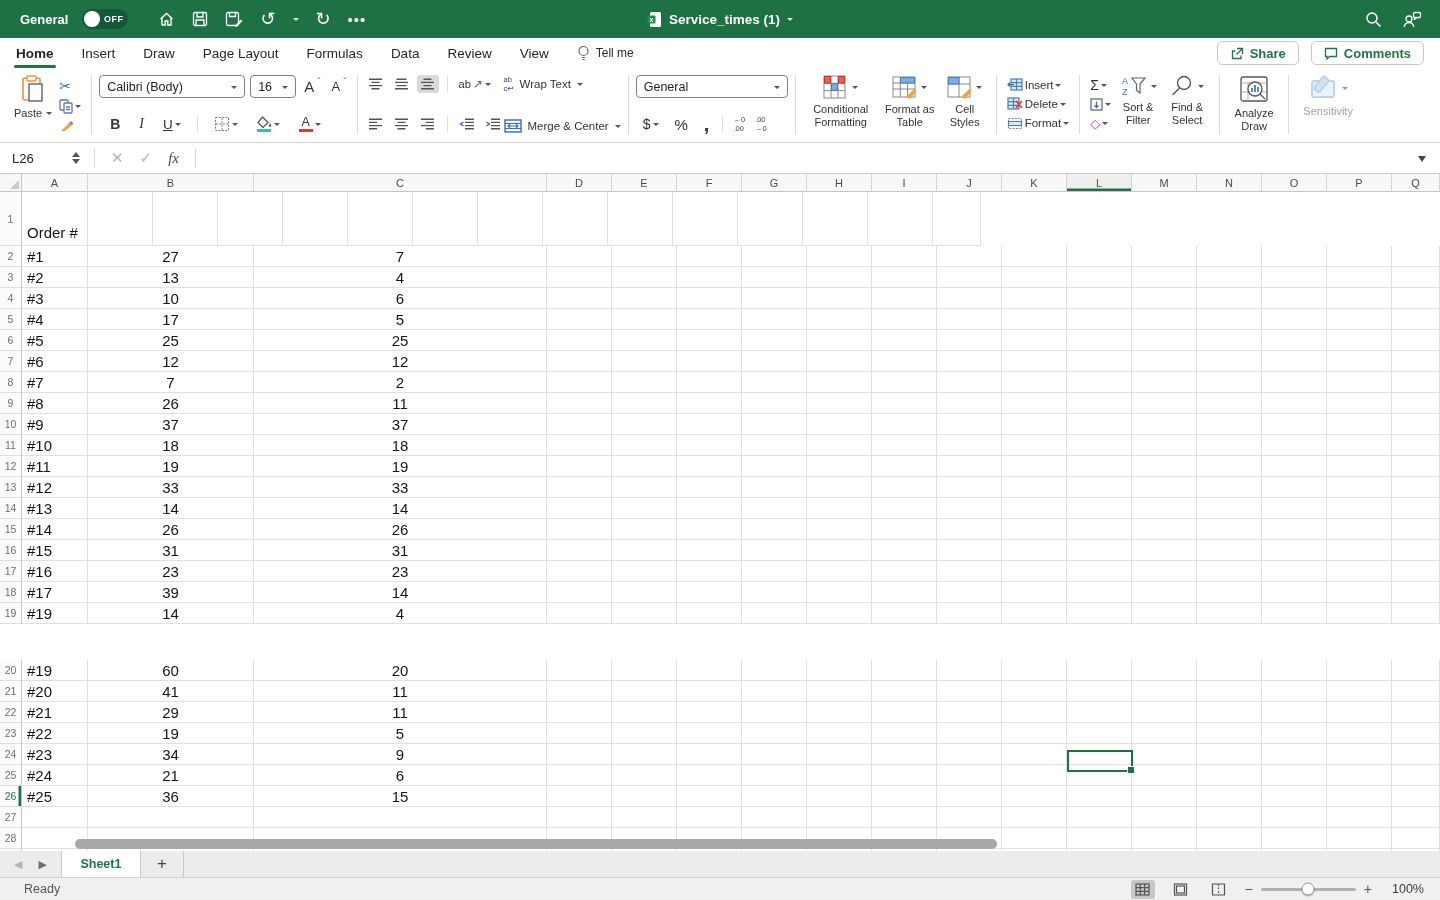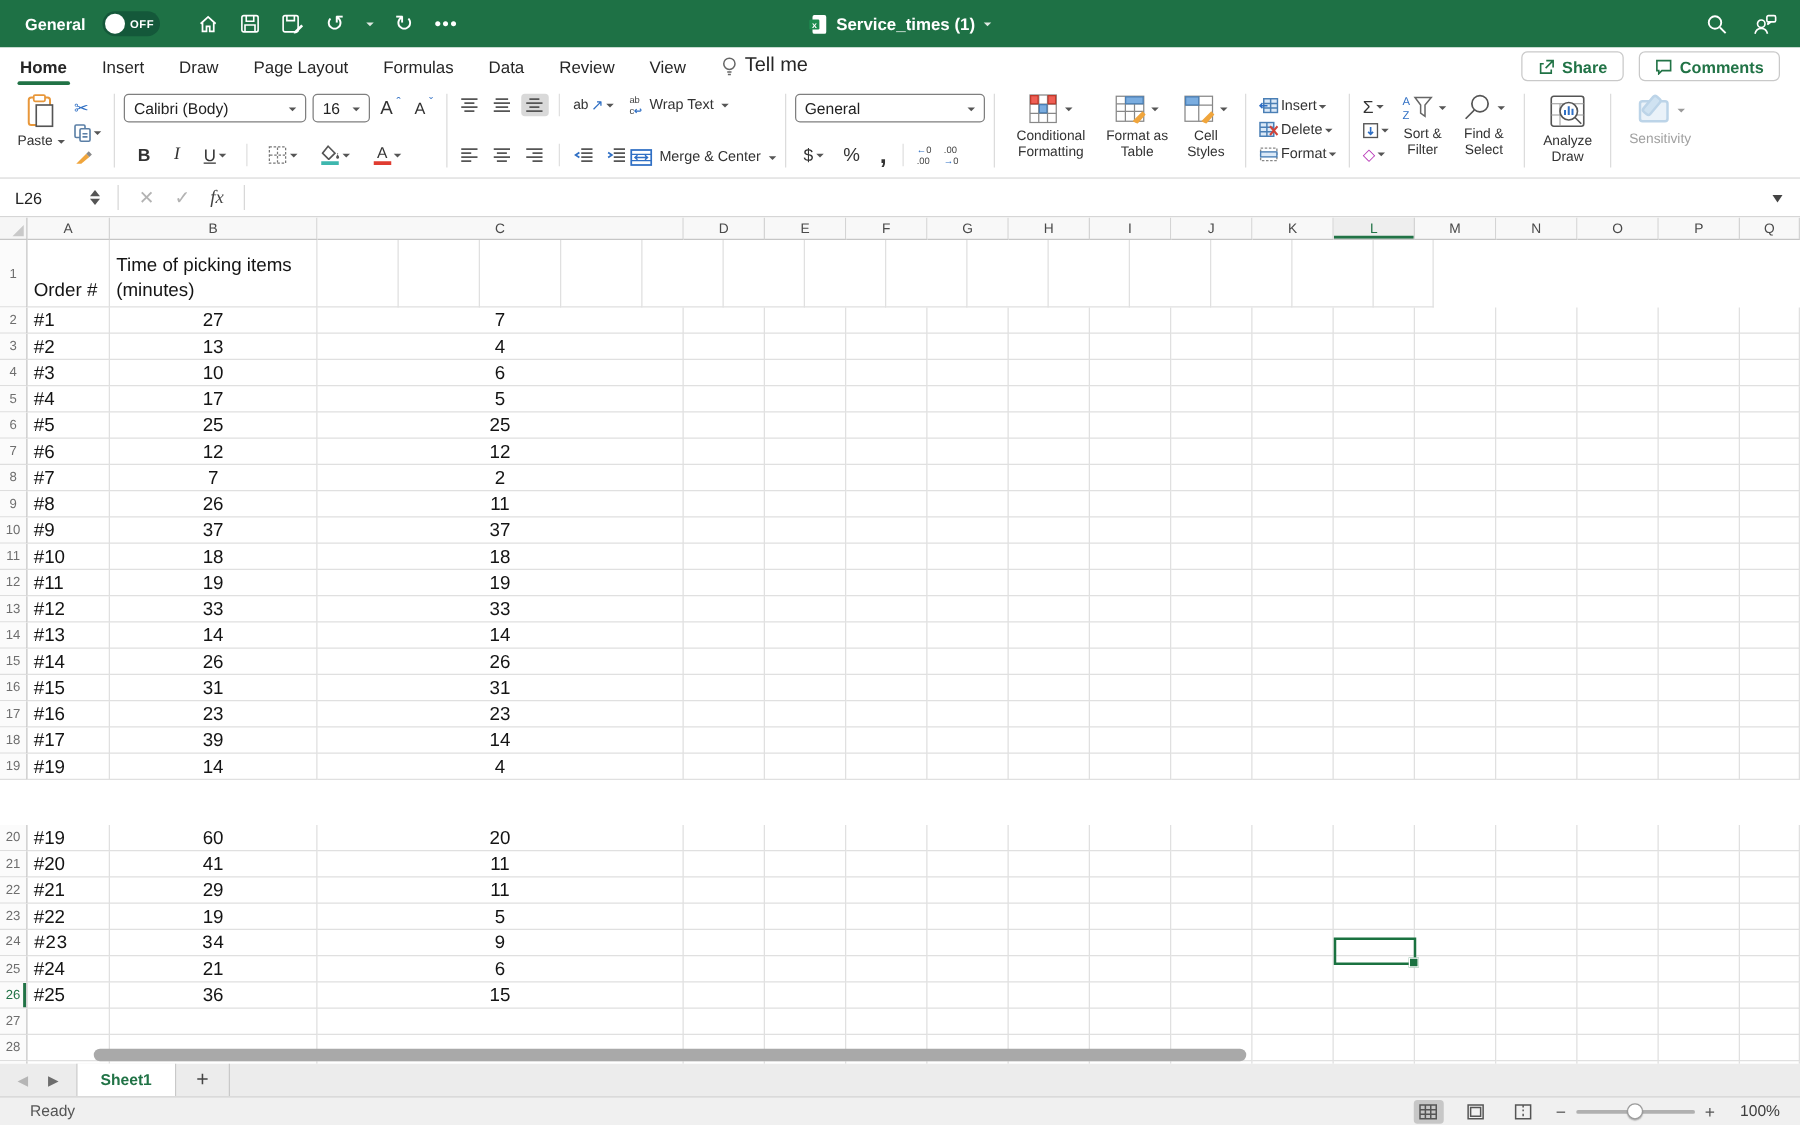--- a/index.html
+++ b/index.html
@@ -21,21 +21,21 @@
   .tb-right { margin-left:auto; display:flex; align-items:center; gap:20px; padding-right:18px; }
   .cv { width:0; height:0; border:3.5px solid transparent; border-top-color:#555; margin-top:4px; display:inline-block; }
   .cv.white { border-top-color:#dfe9e2; }
   .cv.dim { border-top-color:#9a9a9a; }
 
   
   .tabrow { position:absolute; top:38px; left:0; width:1440px; height:30px; background:#fff; display:flex; align-items:center; padding:0 16px; }
   .rtab { font-size:13.5px; color:#262626; margin-right:28px; position:relative; height:30px; display:flex; align-items:center; cursor:pointer; }
   .rtab.active { font-weight:700; }
   .rtab.active::after { content:""; position:absolute; left:-2px; right:-2px; bottom:0; height:3px; border-radius:2px; background:#217346; }
-  .tellme { display:flex; align-items:center; gap:6px; color:#262626; font-size:16px; }
+  .tellme { display:flex; align-items:center; gap:6px; color:#262626; font-size:12px; }
   .tabrow-right { margin-left:auto; display:flex; gap:12px; }
   .pillbtn { display:flex; align-items:center; gap:6px; border:1px solid #c9c9c9; border-radius:5px; height:24px; padding:0 12px; color:#217346; font-size:13px; font-weight:700; background:#fff; cursor:pointer; }
 
   
   .ribbon { position:absolute; top:68px; left:0; width:1440px; height:75px; background:#fff; border-bottom:1px solid #d4d4d4; display:flex; align-items:stretch; padding:5px 6px 6px 10px; }
   .rdiv { width:1px; background:#dcdcdc; margin:2px 7px; }
   .rgroup { display:flex; align-items:stretch; }
   .col2 { display:flex; flex-direction:column; justify-content:space-between; padding:2px 0 3px; }
   .row { display:flex; align-items:center; }
   .bigbtn { display:flex; flex-direction:column; align-items:center; justify-content:flex-start; gap:4px; font-size:11px; color:#333; text-align:center; line-height:1.15; padding:2px 4px; cursor:pointer; }
@@ -605,22 +605,20 @@
         <div class="ch sel" style="width: 65px;">L</div>
         <div class="ch" style="width: 65px;">M</div>
         <div class="ch" style="width: 65px;">N</div>
         <div class="ch" style="width: 65px;">O</div>
         <div class="ch" style="width: 65px;">P</div>
         <div class="ch" style="width: 48px;">Q</div>
       </div>
       <div class="grow" style="height: 54px;">
         <div class="rh" style="width: 22px;">1</div>
         <div class="cell hdr ca" style="width: 66px;">Order #</div>
-        <div class="cell hdr ca" style="width: 166px;">Time of picking items
-(minutes)</div>
         <div class="cell hdr ca" style="width: 65px;"></div>
         <div class="cell hdr ca" style="width: 65px;"></div>
         <div class="cell hdr ca" style="width: 65px;"></div>
         <div class="cell hdr ca" style="width: 65px;"></div>
         <div class="cell hdr ca" style="width: 65px;"></div>
         <div class="cell hdr ca" style="width: 65px;"></div>
         <div class="cell hdr ca" style="width: 65px;"></div>
         <div class="cell hdr ca" style="width: 65px;"></div>
         <div class="cell hdr ca" style="width: 65px;"></div>
         <div class="cell hdr ca" style="width: 65px;"></div>
@@ -1062,21 +1060,21 @@
         <div class="cell" style="width: 65px;"></div>
         <div class="cell" style="width: 65px;"></div>
         <div class="cell" style="width: 65px;"></div>
         <div class="cell" style="width: 65px;"></div>
         <div class="cell" style="width: 65px;"></div>
         <div class="cell" style="width: 65px;"></div>
         <div class="cell" style="width: 65px;"></div>
         <div class="cell" style="width: 65px;"></div>
         <div class="cell" style="width: 48px;"></div>
       </div>
-      <div class="grow" style="height: 21px; font-family: Liberation Mono, monospace;">
+      <div class="grow" style="height: 21px;">
         <div class="rh" style="width: 22px;">24</div>
         <div class="cell ca" style="width: 66px;">#23</div>
         <div class="cell num" style="width: 166px;">34</div>
         <div class="cell num" style="width: 293px;">9</div>
         <div class="cell" style="width: 65px;"></div>
         <div class="cell" style="width: 65px;"></div>
         <div class="cell" style="width: 65px;"></div>
         <div class="cell" style="width: 65px;"></div>
         <div class="cell" style="width: 65px;"></div>
         <div class="cell" style="width: 65px;"></div>

